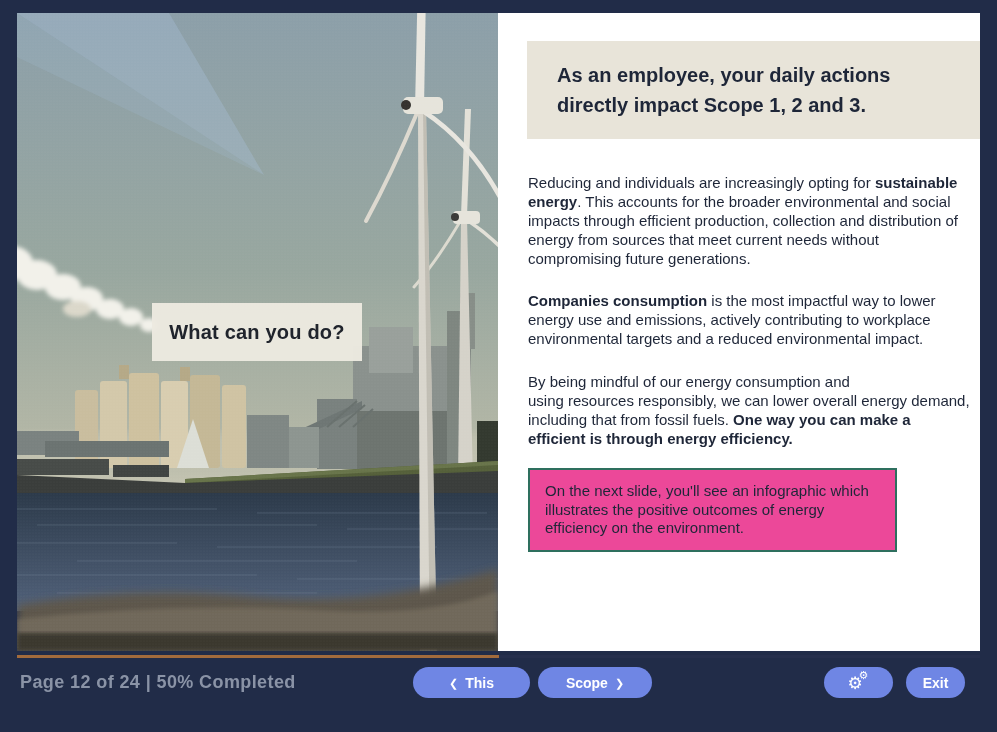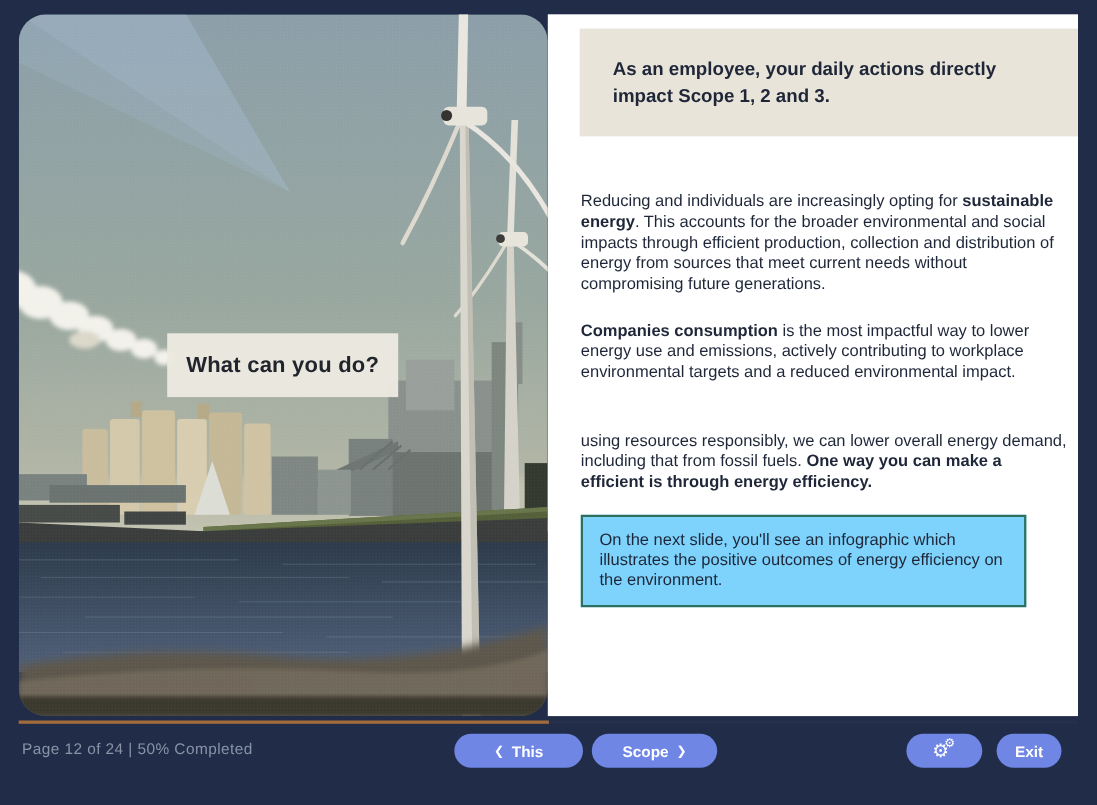--- a/index.html
+++ b/index.html
@@ -6,46 +6,47 @@
     --frame_bg:#212c48; --panel_bg:#ffffff; --accent:#6f86e4; --progress:#a26b3c;
     --header_bg:#e8e4d9; --callout_border:#2e6f5e; --text_dark:#1e2638; --muted_text:#8a93a6;
   }
   *{box-sizing:border-box; margin:0; padding:0;}
   html,body{width:997px;height:732px;}
   body{
     position:relative; overflow:hidden; background:var(--frame_bg);
     font-family:"Liberation Sans","DejaVu Sans",sans-serif; -webkit-font-smoothing:antialiased;
   }
   .slide{position:absolute; left:17px; top:13px; width:963px; height:638px; display:flex;}
-  .photo{position:relative; width:481px; height:638px; overflow:hidden; flex:none;border-radius:25px;}
+  .photo{position:relative; width:481px; height:638px; overflow:hidden; flex:none;}
   .photo svg{display:block;}
   .overlay-label{
     position:absolute; left:135px; top:290px; width:210px; height:58px;
     background:rgba(236,233,224,.97); display:flex; align-items:center; justify-content:center;
     font-size:20px; font-weight:600; color:#20242c; letter-spacing:.2px;
   }
   .panel{position:relative; width:482px; height:638px; background:var(--panel_bg); flex:none;}
   .header-banner{
-    position:absolute; left:29px; right:0; top:13px; height:98px; background:var(--header_bg);
+    position:absolute; left:29px; right:0; top:28px; height:98px; background:var(--header_bg);
     display:flex; align-items:center; padding:0 42px 0 30px;
-    font-size:17px; font-weight:600; line-height:1.5; color:var(--text_dark);
+    font-size:20px; font-weight:600; line-height:1.5; color:var(--text_dark);
   }
   .body-copy{position:absolute; left:30px; top:161px; width:442px;}
   .body-copy p{font-size:15px; line-height:1.26; color:var(--text_dark); margin:0 0 24px;}
   .body-copy p:nth-of-type(3){margin-bottom:19px;}
   .body-copy b{font-weight:700;}
   .callout{
-    width:405px; border:2px solid var(--callout_border); background:#7dd3fc;
+    width:369px; border:2px solid var(--callout_border); background:#ec4899;
     padding:12px 15px; font-size:15px; line-height:1.26; color:var(--text_dark);
   }
   .progress{position:absolute; left:17px; top:655px; width:963px; height:3px; background:#262f4c;}
   .progress .fill{height:100%; width:0; background:var(--progress);}
   .page-status{
-    position:absolute; left:20px; top:672px; font-size:14px; color:var(--muted_text);
+    position:absolute; left:20px; top:672px; font-size:18px; color:var(--muted_text);
     letter-spacing:.4px;
+    font-weight:bold;
   }
   .btn{
     position:absolute; top:667px; height:31px; border:none; border-radius:16px;
     background:var(--accent); color:#fff; font-family:inherit; font-weight:700; font-size:14px;
     display:flex; align-items:center; justify-content:center; gap:7px; cursor:pointer; padding:0 12px;
   }
   .btn .chev{font-size:11px; line-height:1; position:relative; top:.5px;}
   .btn-prev{left:413px; width:117px;}
   .btn-next{left:538px; width:114px;}
   .btn-gear{left:824px; width:69px;}
@@ -180,21 +181,21 @@
     </div>
   </div>
 
   <div class="panel">
     <div class="header-banner">
       <div>As an employee, your daily actions directly impact Scope 1, 2 and 3.</div>
     </div>
     <div class="body-copy">
       <p><span>Reducing and individuals are increasingly opting for </span><b>sustainable energy</b><span>. This accounts for the broader environmental and social impacts through efficient production, collection and distribution of energy from sources that meet current needs without compromising future generations.</span></p>
       <p><b>Companies consumption</b><span> is the most impactful way to lower energy use and emissions, actively contributing to workplace environmental targets and a reduced environmental impact.</span></p>
-      <p><br><span>using resources responsibly, we can lower overall energy demand, including that from fossil fuels. </span><b>One way you can make a efficient is through energy efficiency.</b></p>
+      <p><span>By being mindful of our energy consumption and</span><br><span>using resources responsibly, we can lower overall energy demand, including that from fossil fuels. </span><b>One way you can make a efficient is through energy efficiency.</b></p>
       <div class="callout">
         <div>On the next slide, you'll see an infographic which illustrates the positive outcomes of energy efficiency on the environment.</div>
       </div>
     </div>
   </div>
 </div>
 
 <div class="progress">
   <div class="fill" style="width: 50%;"></div>
 </div>

